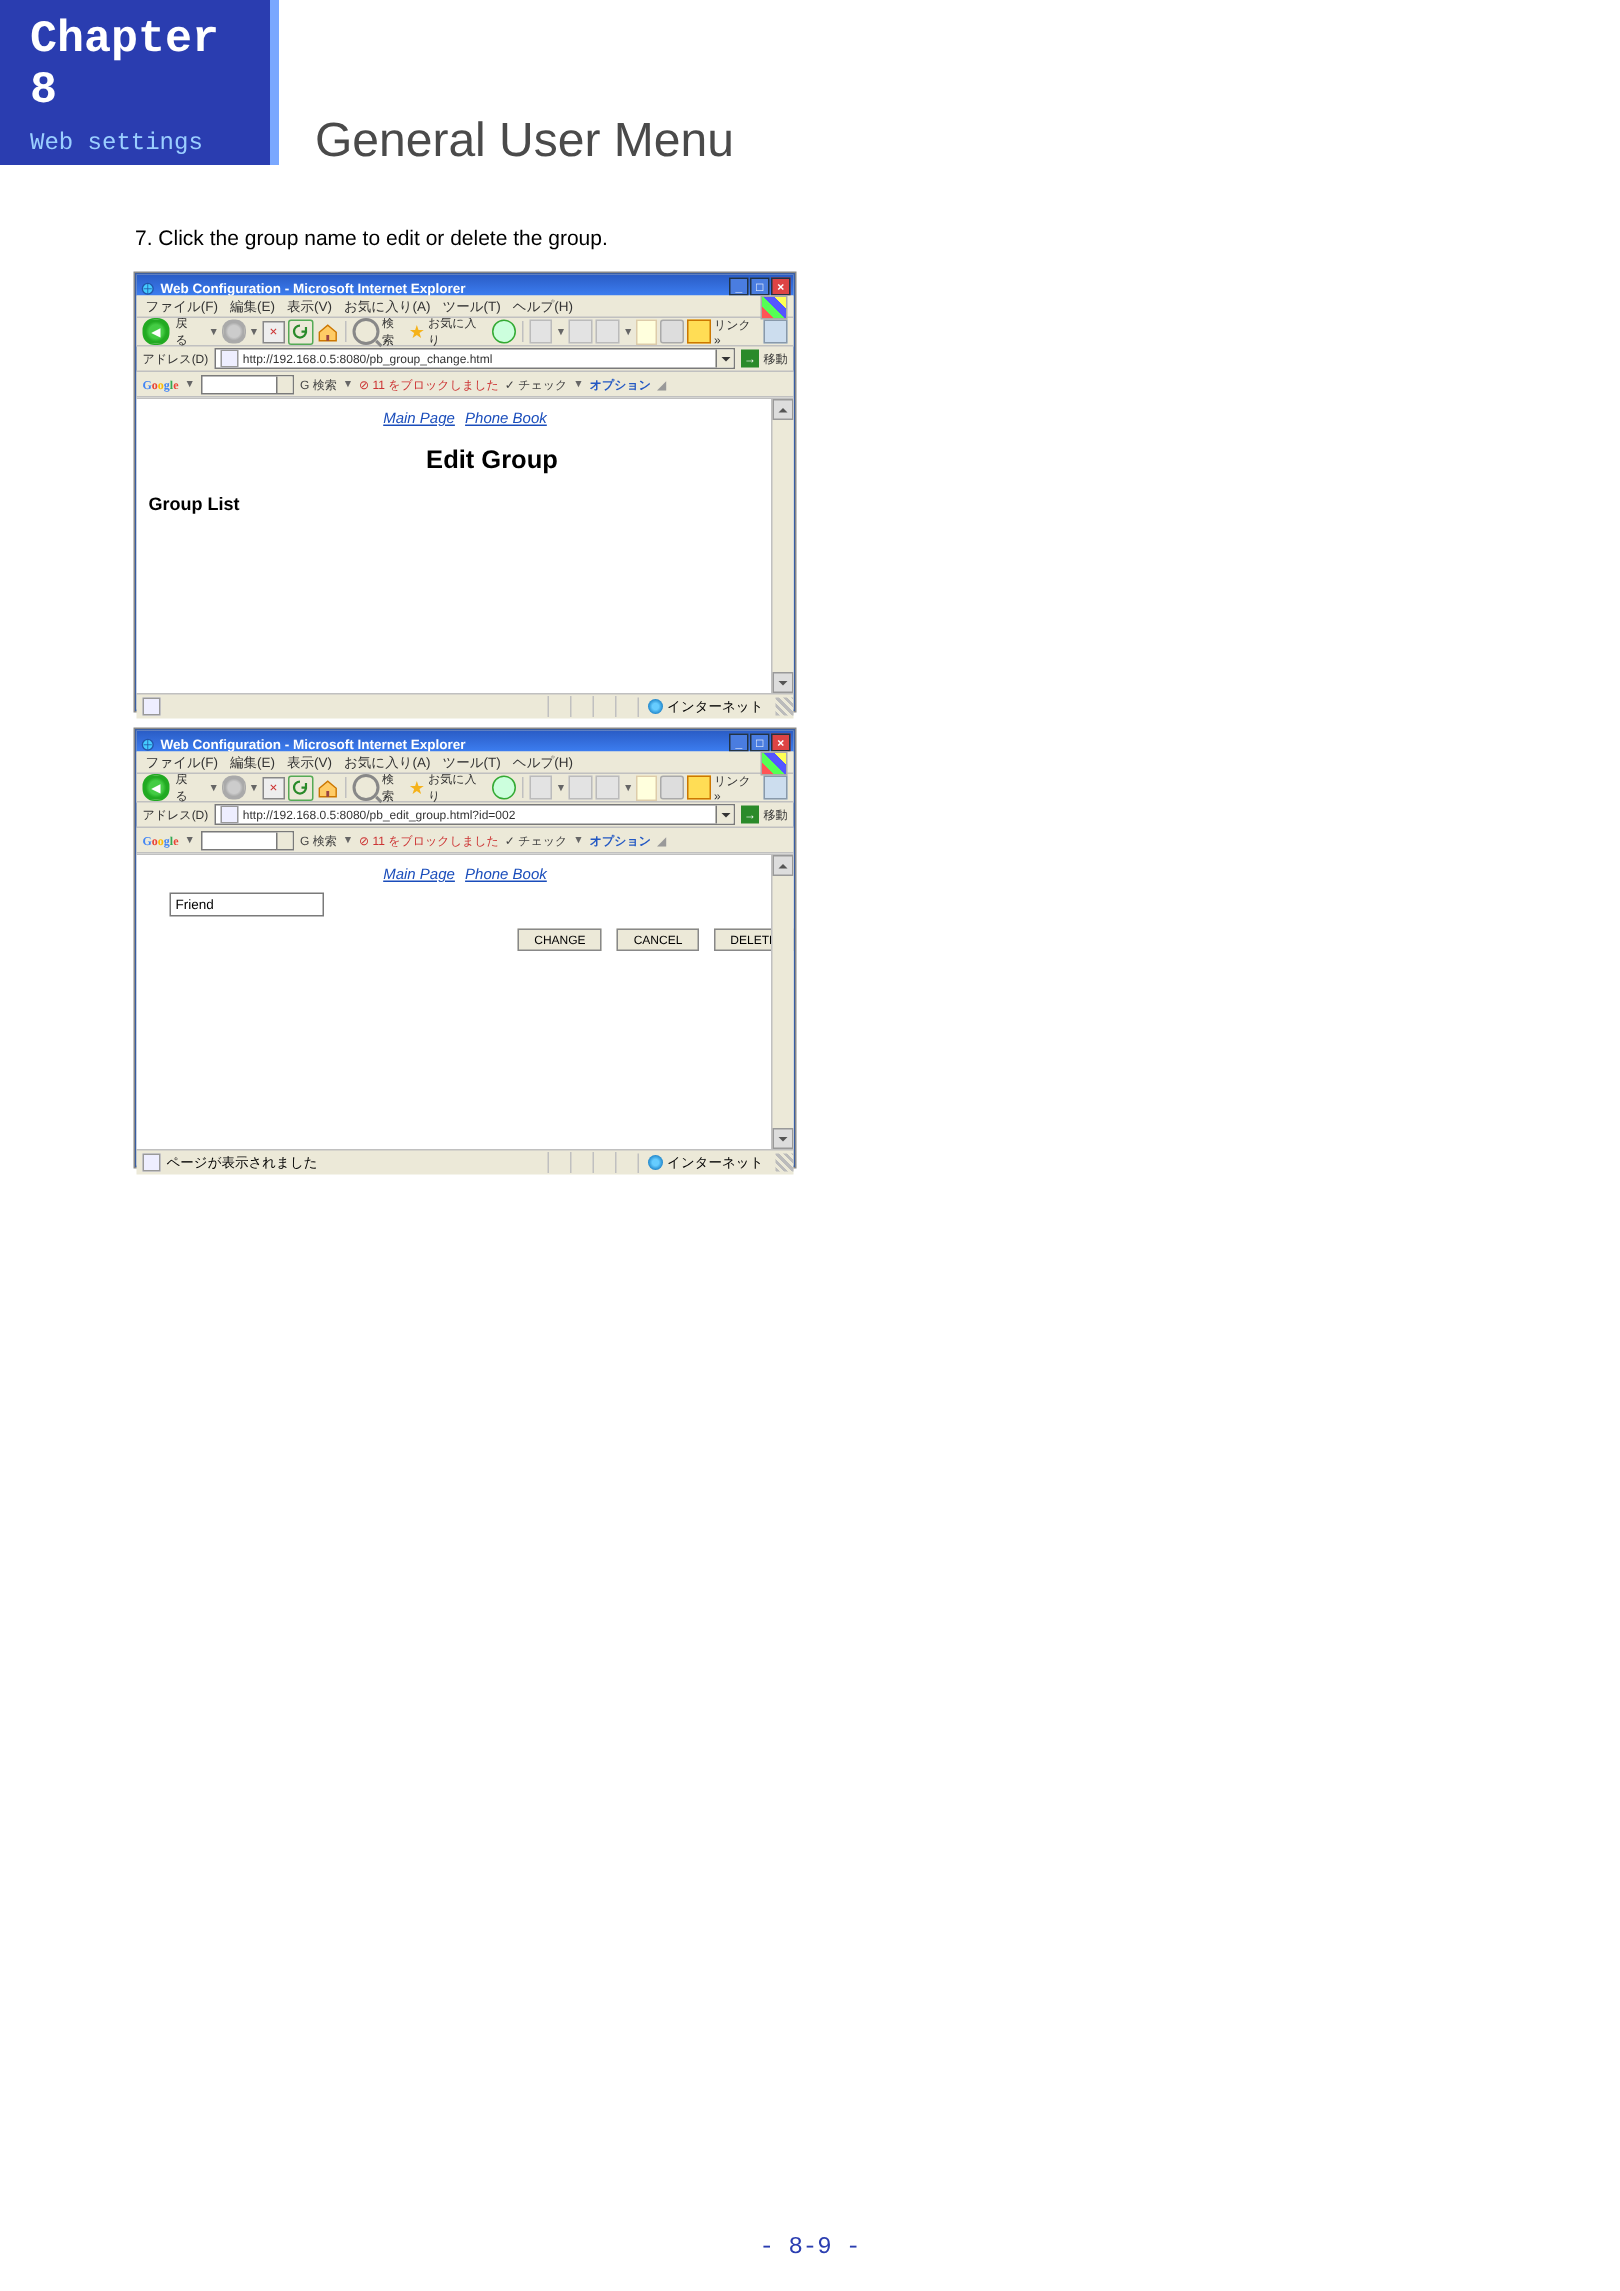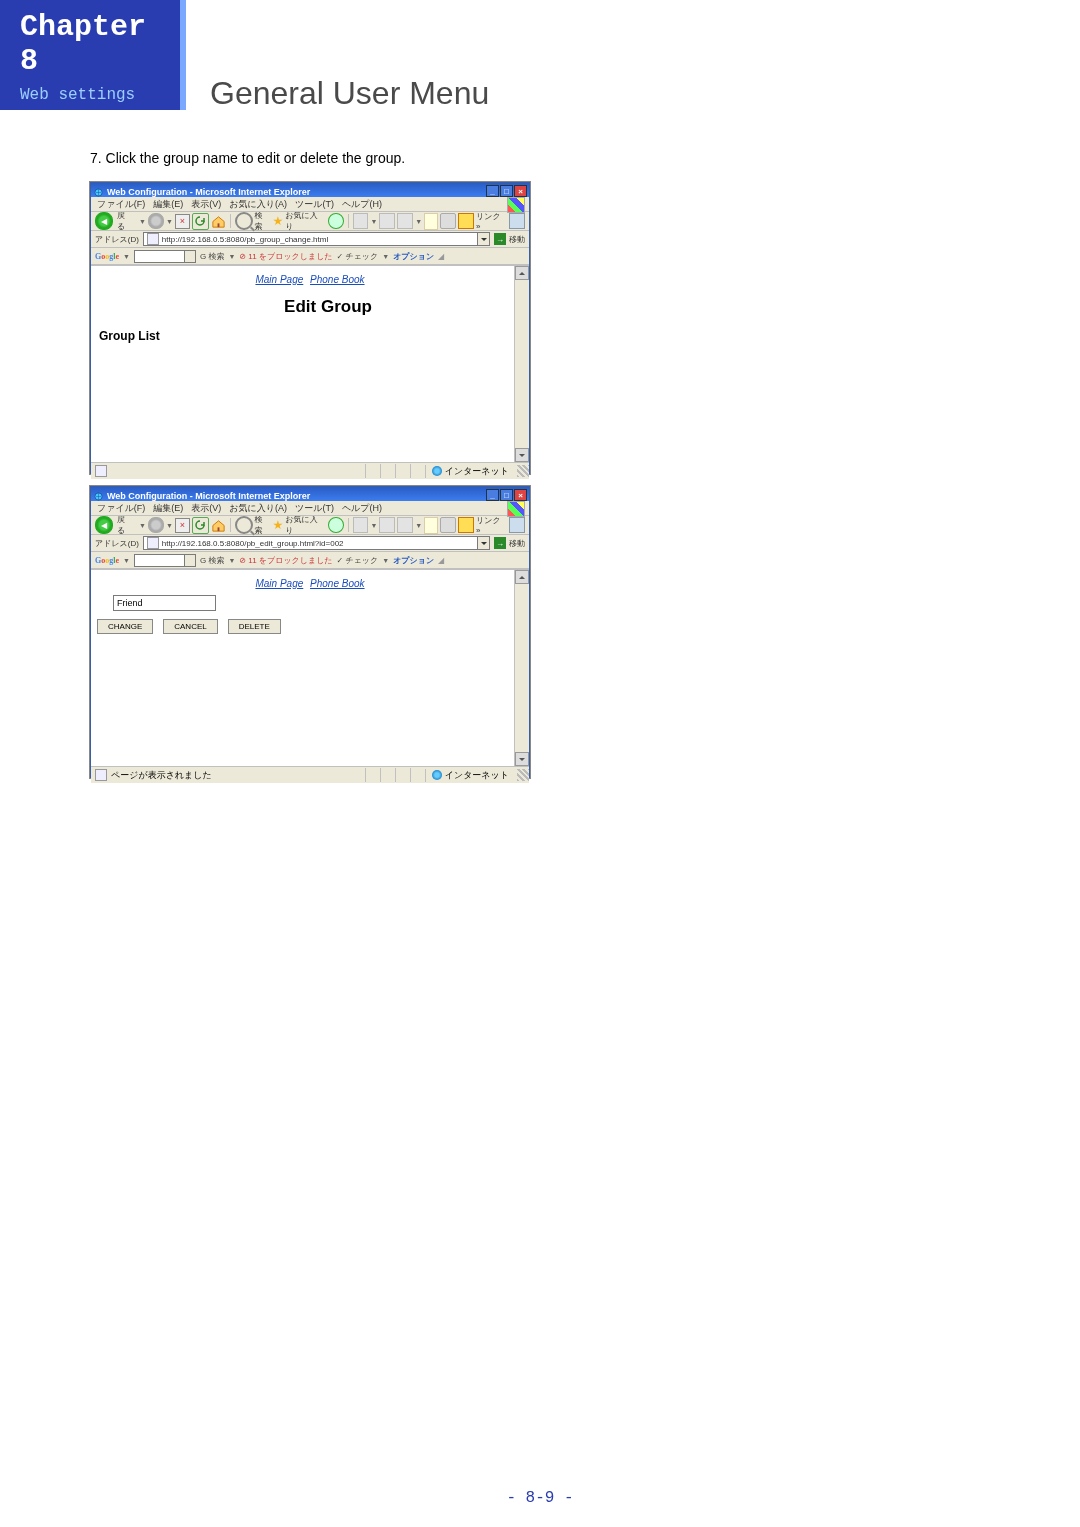--- a/index.html
+++ b/index.html
@@ -81,21 +81,21 @@
 .h-title{text-align:center;font-size:17px;font-weight:bold;margin:12px 0 12px;padding-left:36px;}
 .grp-list-label{font-size:12px;font-weight:bold;margin-left:8px;}
 .grp-box{margin:4px 8px;border:2px solid #d92828;width:210px;padding:6px 4px 2px 4px;font-size:9px;position:relative;}
 .grp-box ul{margin:0 0 0 14px;padding:0;}
 .grp-box li{margin:0;line-height:13px;list-style:disc;}
 .grp-box li a{color:#1a4dbb;text-decoration:underline;cursor:pointer;}
 .grp-box .cut{position:absolute;right:6px;bottom:-7px;width:30px;height:10px;border:1px solid #888;background:#eee;font-size:7px;display:flex;align-items:center;justify-content:center;}
 .grp-box .newrow{color:#000;}
 
 .friend-input{margin:6px 0 0 22px;width:95px;height:14px;border:1px solid #7a7a7a;font-size:9px;padding:0 3px;background:#fff;}
-.btn-row{margin:8px 0 0 6px;display:flex;gap:10px;}
+.btn-row{margin:8px 0 0 16px;display:flex;gap:10px;justify-content:flex-end;}
 .f-btn{font-size:8px;border:1px solid #888;background:#ece9d8;padding:2px 10px;cursor:pointer;}
 
 
 .status-bar{height:16px;background:#ece9d8;border-top:1px solid #c0c0c0;display:flex;align-items:center;font-size:9px;}
 .status-bar .left{padding-left:4px;display:flex;align-items:center;gap:4px;}
 .status-bar .icon{width:10px;height:10px;border:1px solid #999;background:#eef;}
 .status-bar .spacer{flex:1;}
 .status-bar .cells{display:flex;}
 .status-bar .cell{width:14px;height:14px;border-left:1px solid #c0c0c0;}
 .status-bar .zone{display:flex;align-items:center;gap:3px;padding:0 6px;border-left:1px solid #c0c0c0;}

